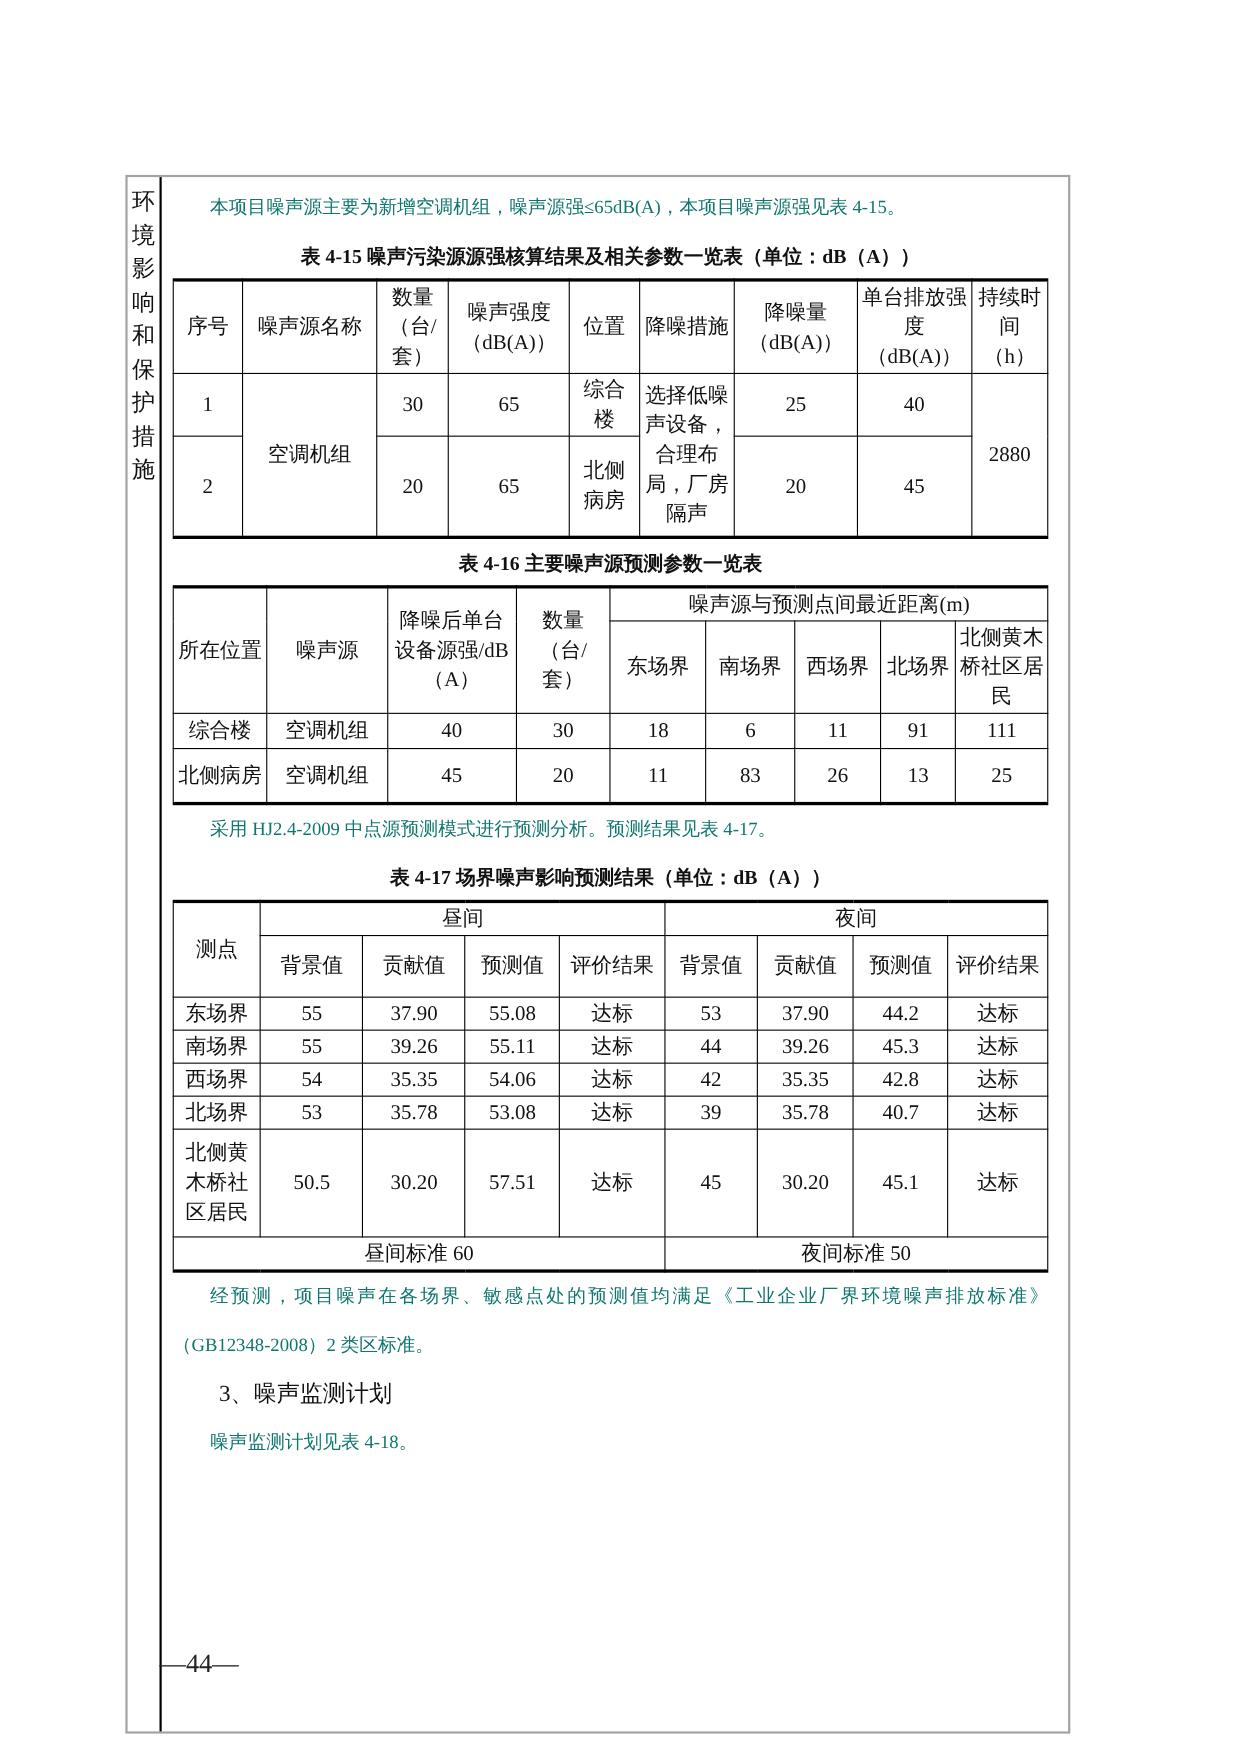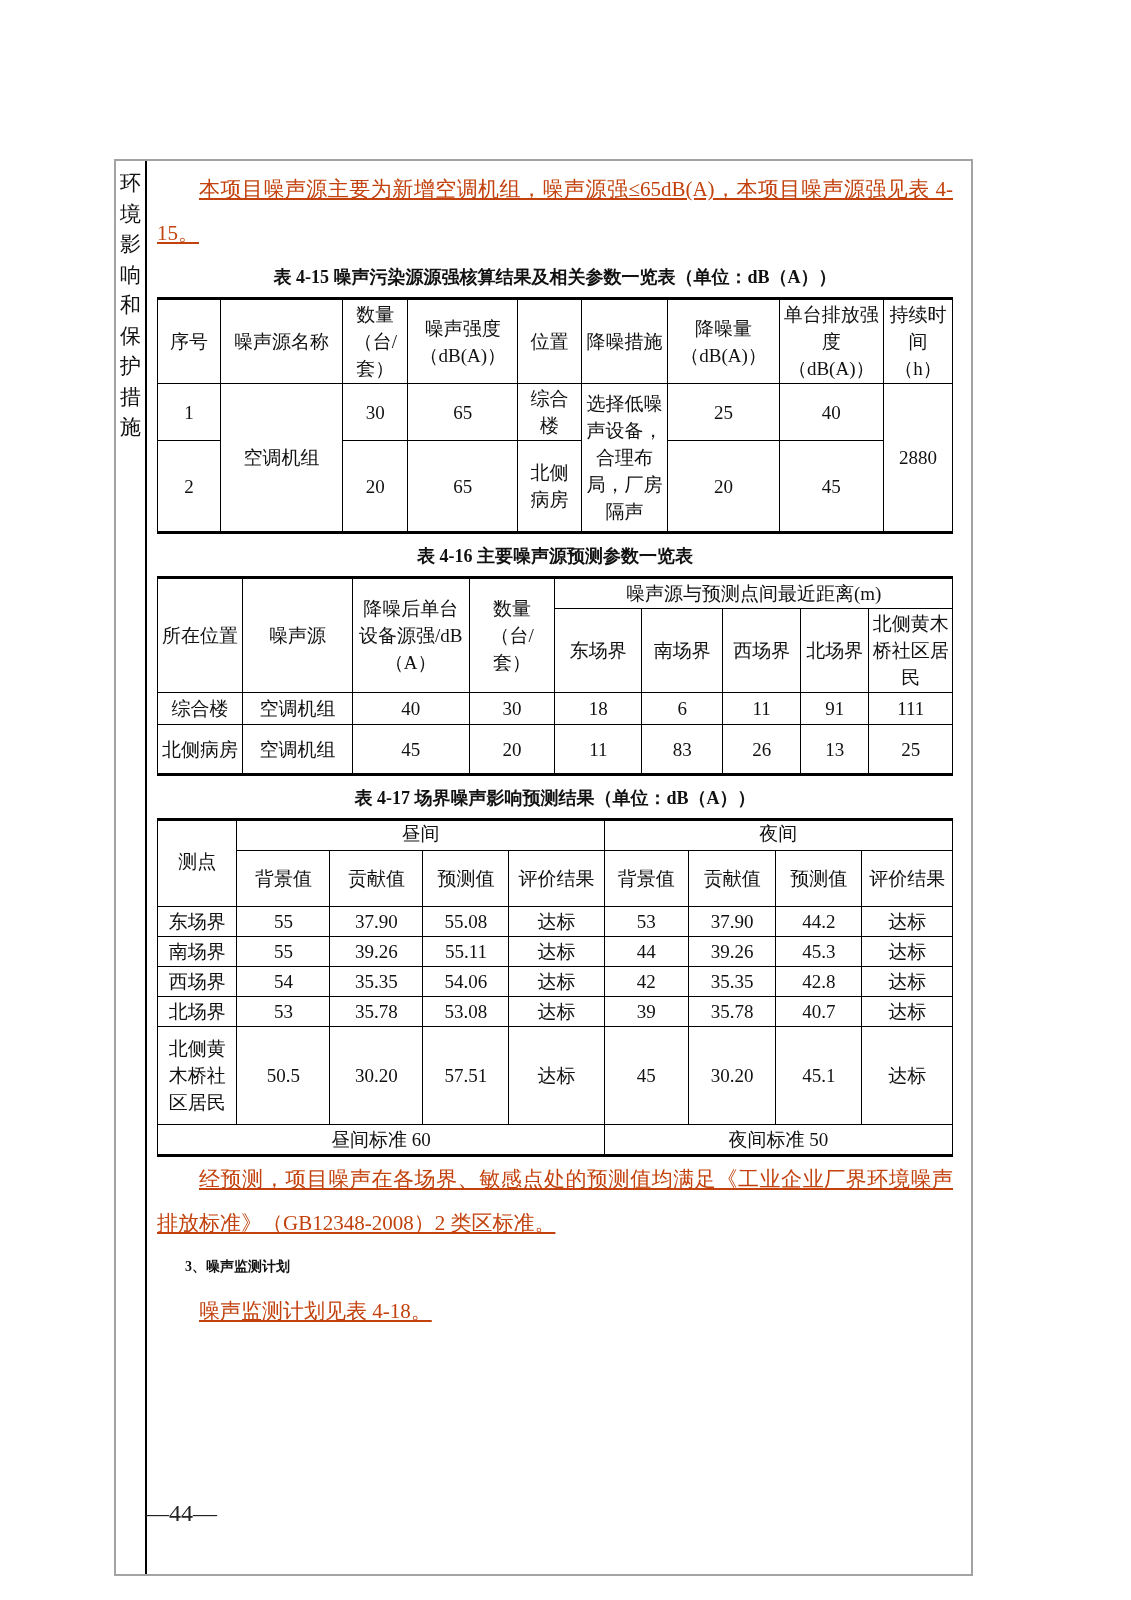--- a/index.html
+++ b/index.html
@@ -30,39 +30,38 @@
     line-height: 30.5px;
     text-align: center;
     word-break: break-all;
   }
   .content {
     flex: 1;
     padding: 6px 18px 0 10px;
     overflow: hidden;
   }
   .para {
-    font-size: 21px;
+    font-size: 17px;
     line-height: 44px;
     text-indent: 2em;
     text-align: justify;
-    color: #c2410c;
-    text-decoration: underline;
+    color: #0f766e;
   }
   .tbl-title {
     text-align: center;
     font-weight: bold;
     font-size: 18px;
     line-height: 30px;
     margin: 7px 0 5px 0;
   }
   .heading-bold {
-    font-size: 14px;
+    font-size: 21px;
     line-height: 44px;
     text-indent: 2em;
-    font-weight: bold;
+    font-weight: normal;
   }
   table {
     width: 100%;
     border-collapse: collapse;
     border-top: 3px solid #000;
     border-bottom: 3px solid #000;
     font-size: 19px;
     table-layout: fixed;
   }
   td {
@@ -73,21 +72,21 @@
     line-height: 27px;
   }
   
   .t415-hdr td { height: 74px; }
   .t415-r1 td { height: 50px; }
   .t415-r2 td { height: 92px; }
   .t416-grp td { height: 30px; }
   .t416-sub td { height: 70px; }
   .t416-d1 td { height: 32px; }
   .t416-d2 td { height: 50px; }
-  .t417-grp td { height: 30px; font-family: Liberation Mono, monospace; }
+  .t417-grp td { height: 30px; }
   .t417-sub td { height: 56px; }
   .t417-d td { height: 30px; }
   .t417-last td { height: 98px; }
   .t417-std td { height: 30px; }
   .page-number {
     position: absolute;
     left: 145px; top: 1488px;
     font-size: 24px;
     color: #222;
     margin-top: 12px;
@@ -198,20 +197,21 @@
         <td>20</td>
         <td>11</td>
         <td>83</td>
         <td>26</td>
         <td>13</td>
         <td>25</td>
       </tr>
     </tbody>
       </table>
 
+    <p class="para">采用 HJ2.4-2009 中点源预测模式进行预测分析。预测结果见表 4-17。</p>
 
     <div class="tbl-title">表 4-17 场界噪声影响预测结果（单位：dB（A））</div>
     <table>
       <colgroup>
         <col style="width:10.0%">
           <col style="width:11.7%">
           <col style="width:11.7%">
         <col style="width:10.8%">
           <col style="width:12.0%">
           <col style="width:10.6%">

